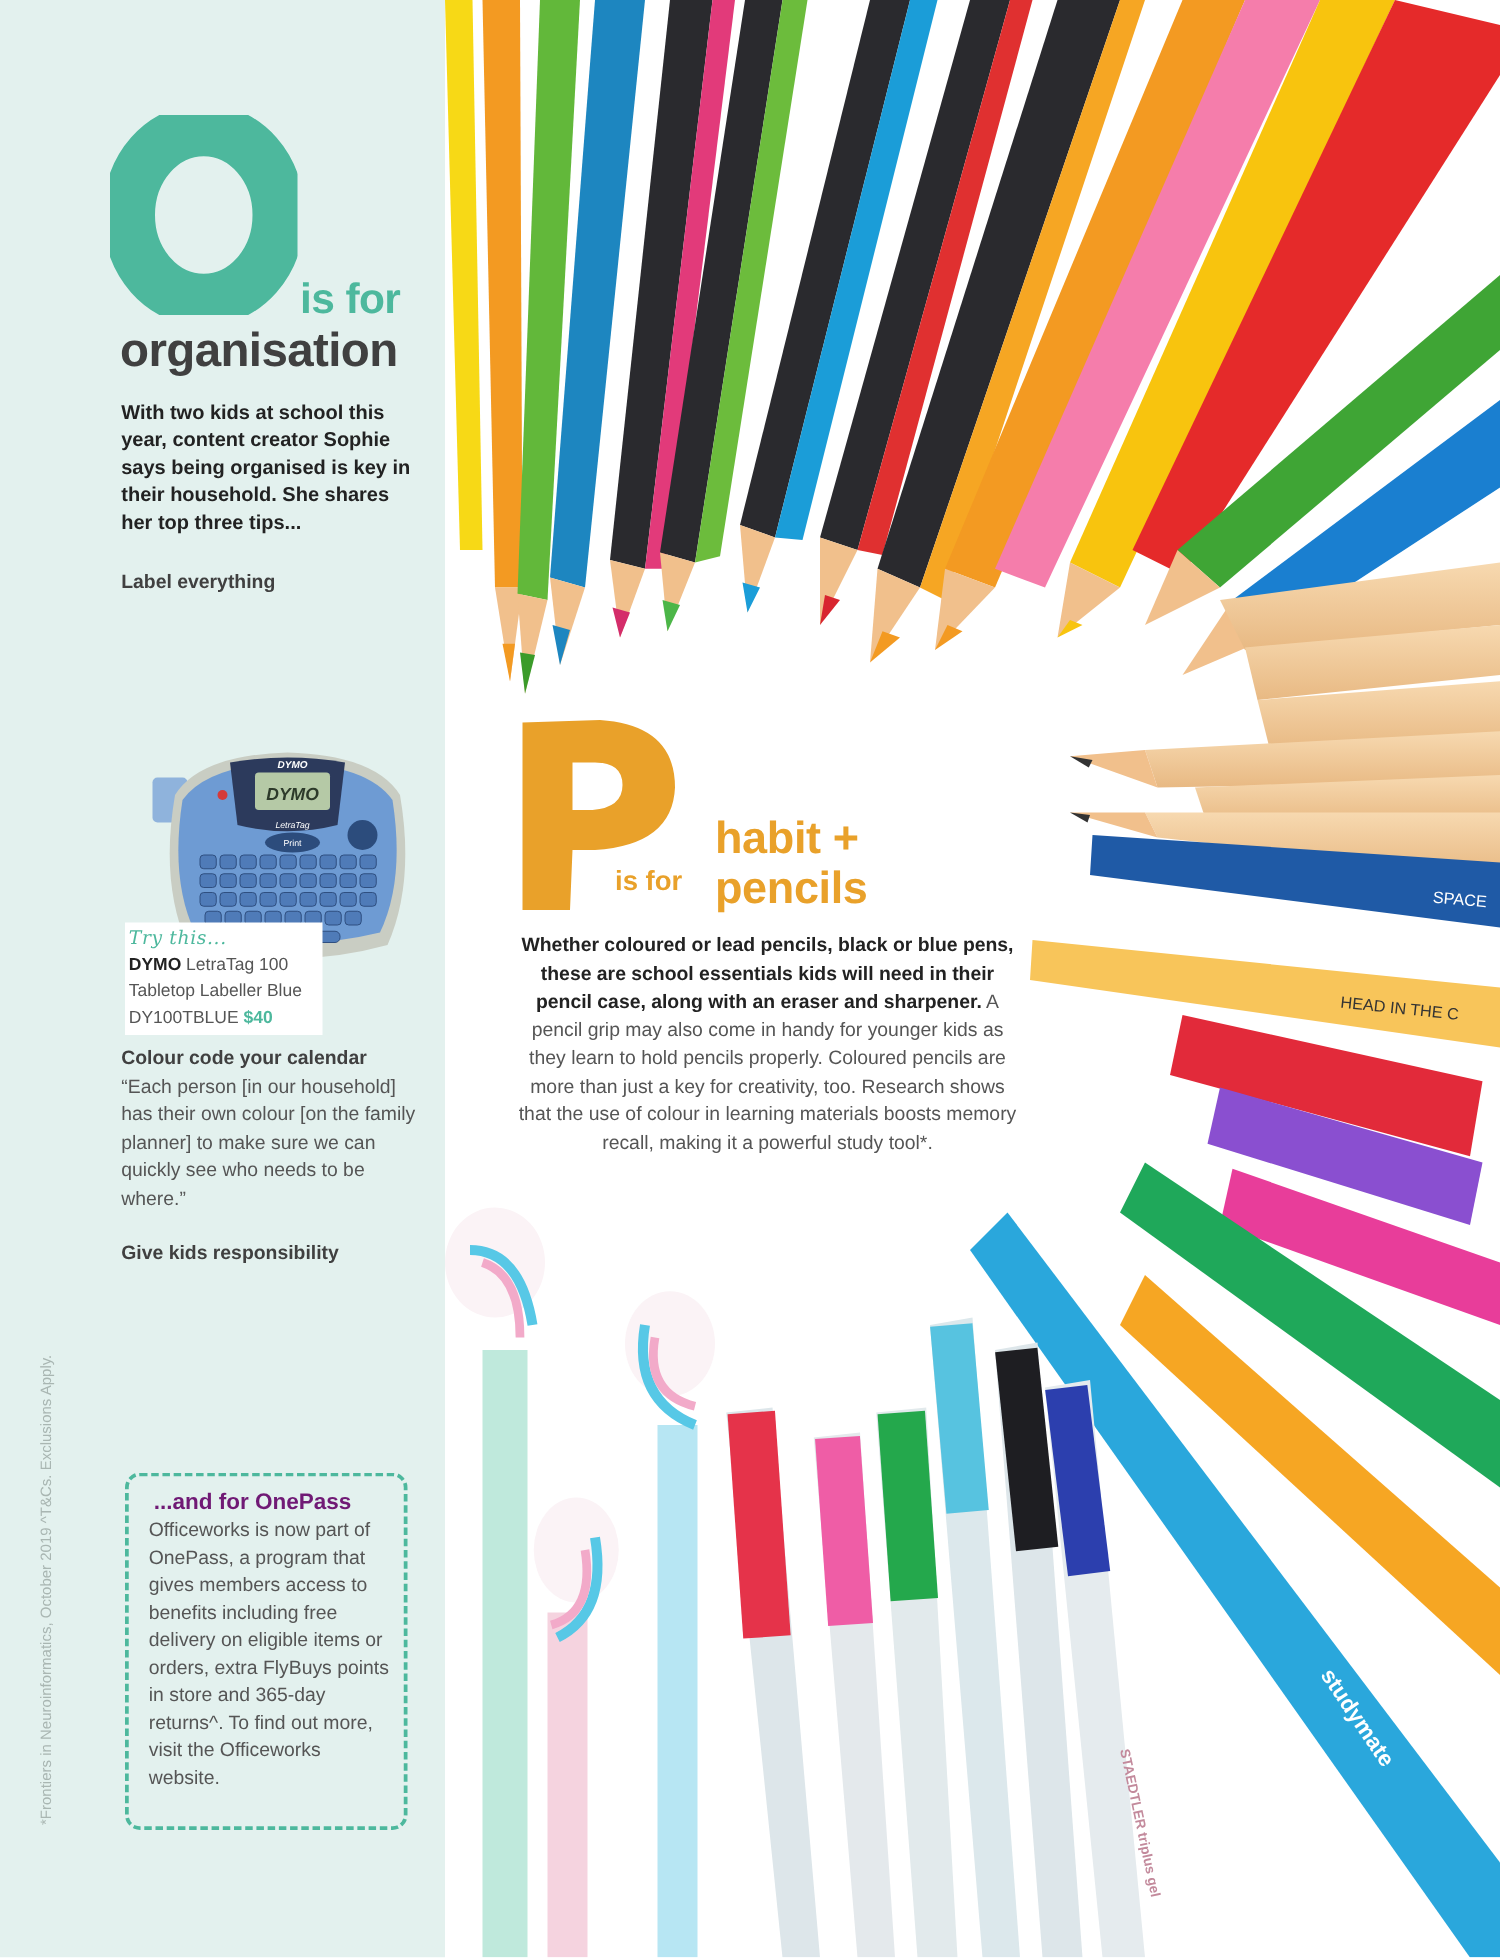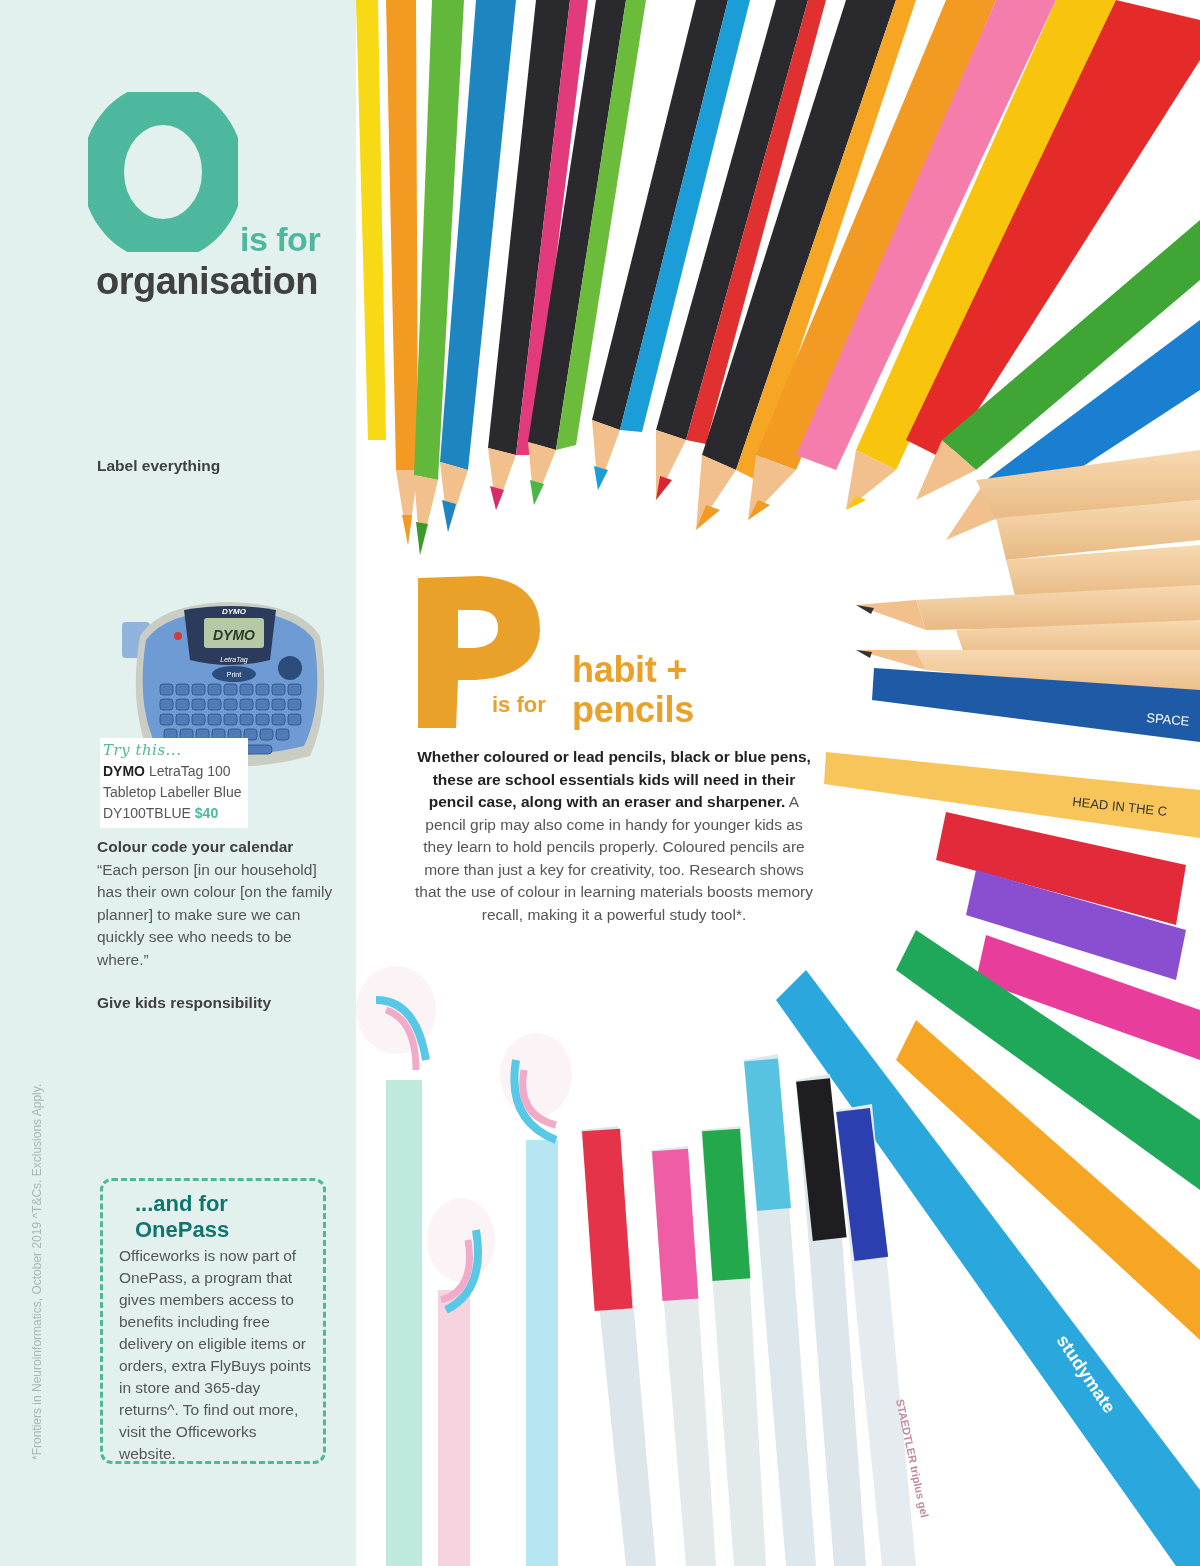--- a/index.html
+++ b/index.html
@@ -10,27 +10,27 @@
 
   .big-o { position:absolute; left:88px; top:92px; width:150px; height:160px; }
   .o-isfor { position:absolute; left:240px; top:220px; font-size:34px; font-weight:bold; color:#4db89d; letter-spacing:-0.5px; }
   .o-title { position:absolute; left:96px; top:260px; font-size:38px; font-weight:bold; color:#404040; letter-spacing:-0.5px; }
 
   .intro { position:absolute; left:97px; top:320px; width:240px; font-size:16px; line-height:22px; font-weight:bold; color:#222; }
   .tip { position:absolute; left:97px; width:240px; font-size:15.5px; line-height:22.5px; color:#555; }
   .tip .tip-head { font-weight:bold; color:#404040; display:block; }
 
   .product { position:absolute; left:100px; top:596px; width:240px; height:230px; }
-  .product-card { position:absolute; left:0; top:142px; background:#ffffff; padding:2px 6px 4px 3px; font-size:14px; line-height:21px; color:#555; }
+  .product-card { position:absolute; left:0; top:142px; background:#ffffff; padding:2px 16px 4px 3px; font-size:14px; line-height:21px; color:#555; }
   .try-this { font-family:"DejaVu Serif", serif; font-style:italic; color:#4db89d; font-size:15px; letter-spacing:0.5px; }
   .brand { font-weight:bold; color:#222; }
   .price { color:#4db89d; font-weight:bold; }
 
   .onepass { position:absolute; left:100px; top:1178px; width:226px; height:286px; border:3px dashed #4db89d; border-radius:12px; box-sizing:border-box; padding:10px 8px 6px 16px; }
-  .onepass-title { font-size:22px; font-weight:bold; color:#0f766e; margin-left:16px; }
+  .onepass-title { font-size:18px; font-weight:bold; color:#701a75; margin-left:4px; }
   .onepass-body { font-size:15.5px; line-height:22px; color:#555; margin-top:2px; }
 
   .footnote { position:absolute; left:30px; top:1460px; transform:rotate(-90deg); transform-origin:left top; white-space:nowrap; font-size:12px; color:#a9b6b2; }
 
   .big-p { position:absolute; left:410px; top:572px; width:135px; height:160px; }
   .p-isfor { position:absolute; left:492px; top:692px; font-size:22px; font-weight:bold; color:#e9a12a; }
   .p-title { position:absolute; left:572px; top:650px; font-size:36px; line-height:40px; font-weight:bold; color:#e9a12a; letter-spacing:-0.3px; }
   .p-body { position:absolute; left:414px; top:746px; width:400px; font-size:15.5px; line-height:22.5px; color:#555; background:rgba(255,255,255,0.0);text-align:center; }
   .p-body b { color:#222; }
 </style>
@@ -38,20 +38,21 @@
 <body>
 
 <div class="left-panel">
 
   <svg class="big-o" viewBox="0 0 150 160">
     <ellipse cx="75" cy="80" rx="60" ry="68" fill="none" stroke="#4db89d" stroke-width="42"></ellipse>
   </svg>
   <div class="o-isfor">is for</div>
   <div class="o-title">organisation</div>
 
+  <div class="intro">With two kids at school this year, content creator Sophie says being organised is key in their household. She shares her top three tips...</div>
 
   <div class="tip" style="top:455px;">
     <span class="tip-head">Label everything</span>
   </div>
 
   <div class="product">
     <svg width="240" height="180" viewBox="0 0 240 180">
       <rect x="22" y="26" width="28" height="36" rx="4" fill="#8fb3dc"></rect>
       <path d="M40 40 Q60 8 130 6 Q200 8 220 40 Q232 110 210 160 Q130 182 50 160 Q28 110 40 40 Z" fill="#c9cdc3"></path>
       <path d="M46 44 Q66 16 130 14 Q194 16 214 44 Q224 108 204 150 Q130 168 56 150 Q36 108 46 44 Z" fill="#6e9bd3"></path>

